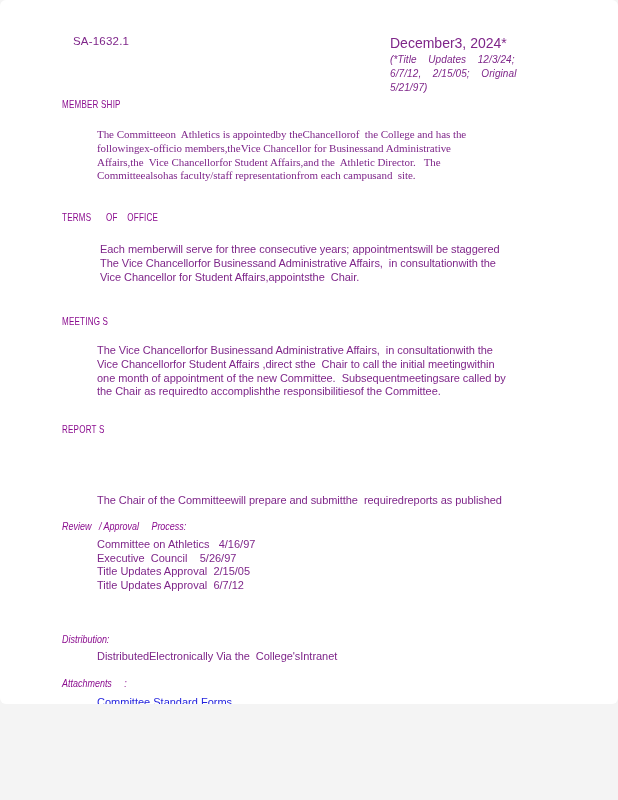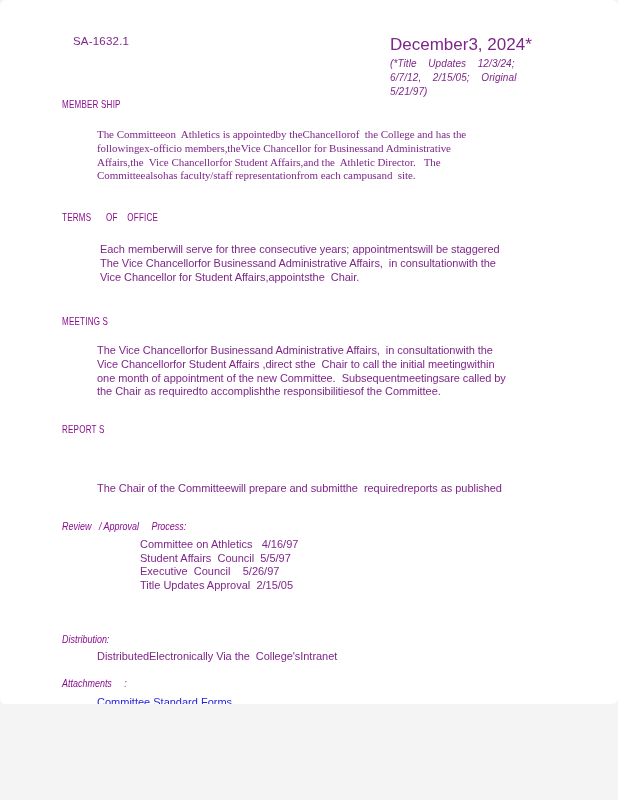--- a/index.html
+++ b/index.html
@@ -14,44 +14,44 @@
     width:618px;height:704px;
     background:var(--page-bg);
     margin:0 auto;
     overflow:hidden;
     font-family:"Liberation Sans", sans-serif;
     color:var(--body-color);
     border-radius:6px;
   }
   .abs{position:absolute;}
   .doc-num{font-size:11.5px;letter-spacing:0.2px;}
-  .date-line{font-size:17px;white-space:pre;}
+  .date-line{font-size:14px;white-space:pre;}
   .rev-note{
     font-size:10px;font-style:italic;line-height:13.8px;
     white-space:pre;margin-top:2px;letter-spacing:0.1px;
   }
   .sec-head{
     font-size:11.5px;color:var(--head-color);
     transform:scaleX(0.70);transform-origin:left top;
     white-space:pre;letter-spacing:0.3px;
   }
   .sub-head{
     font-size:11.5px;font-style:italic;color:var(--head-color);
     transform:scaleX(0.78);transform-origin:left top;
     white-space:pre;
   }
   .body-text{
     font-size:11px;line-height:13.8px;
     white-space:pre;letter-spacing:-0.05px;
   }
-  .line{white-space:pre;}
+  .line{white-space:pre;margin-top:12px;}
   .inline-italic{
     font-style:italic;font-size:9.5px;letter-spacing:0;
   }
-  .review-item{font-size:11px;line-height:13.6px;white-space:pre;margin-left:43px;}
+  .review-item{font-size:11px;line-height:13.6px;white-space:pre;}
   .link{
     display:inline-block;
     font-size:11px;color:var(--link-color);
     text-decoration:underline;white-space:pre;cursor:pointer;
   }
   .page-num{
     left:0;right:0;text-align:center;font-size:11px;
   }
 </style>
 </head>
@@ -86,23 +86,23 @@
 the Chair as requiredto accomplishthe responsibilitiesof the Committee.</div>
 
   <div class="abs sec-head" style="left:62px;top:423px;">REPORT S</div>
   <div class="abs body-text" style="left:97px;top:454px;">
     <div class="line">The Chair of the Committeewill prepare and submitthe  requiredreports as published</div>
   </div>
 
   <div class="abs sub-head" style="left:62px;top:520px;">Review   / Approval     Process:</div>
   <div class="abs" style="left:97px;top:538px;">
     <div class="review-item">Committee on Athletics   4/16/97</div>
-    <div class="review-item">Student Affairs  Council  5/5/97</div>
     <div class="review-item">Executive  Council    5/26/97</div>
     <div class="review-item">Title Updates Approval  2/15/05</div>
+    <div class="review-item">Title Updates Approval  6/7/12</div>
   </div>
 
   <div class="abs sub-head" style="left:62px;top:633px;">Distribution:</div>
   <div class="abs body-text" style="left:97px;top:650px;">DistributedElectronically Via the  College'sIntranet</div>
 
   <div class="abs sub-head" style="left:62px;top:677px;">Attachments     :</div>
   <div class="abs" style="left:97px;top:692px;text-align:right;">
     <a class="link">Committee Standard Forms </a>
   </div>
 

